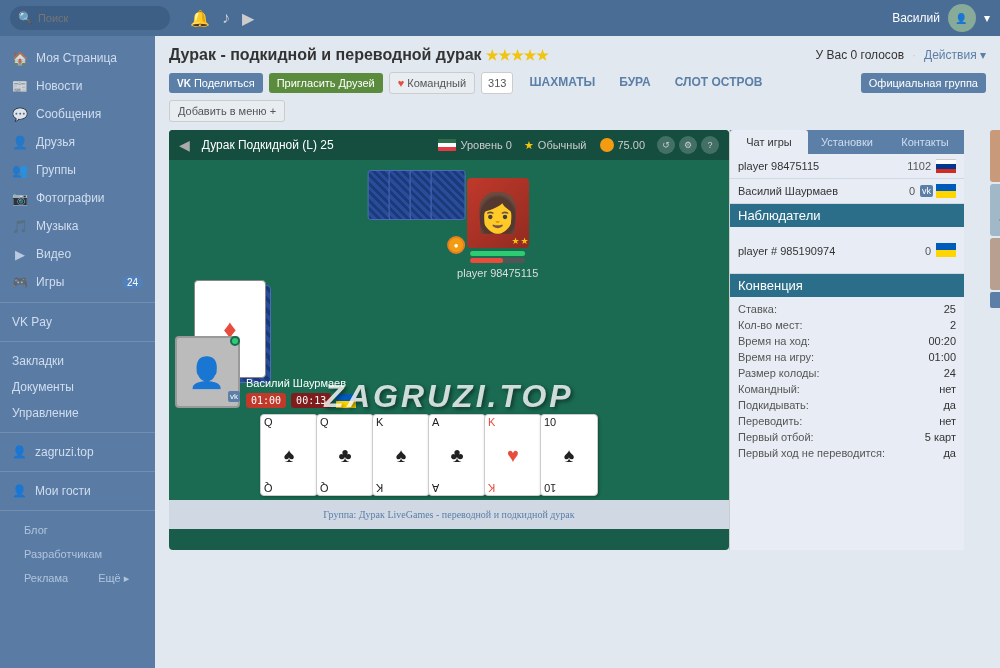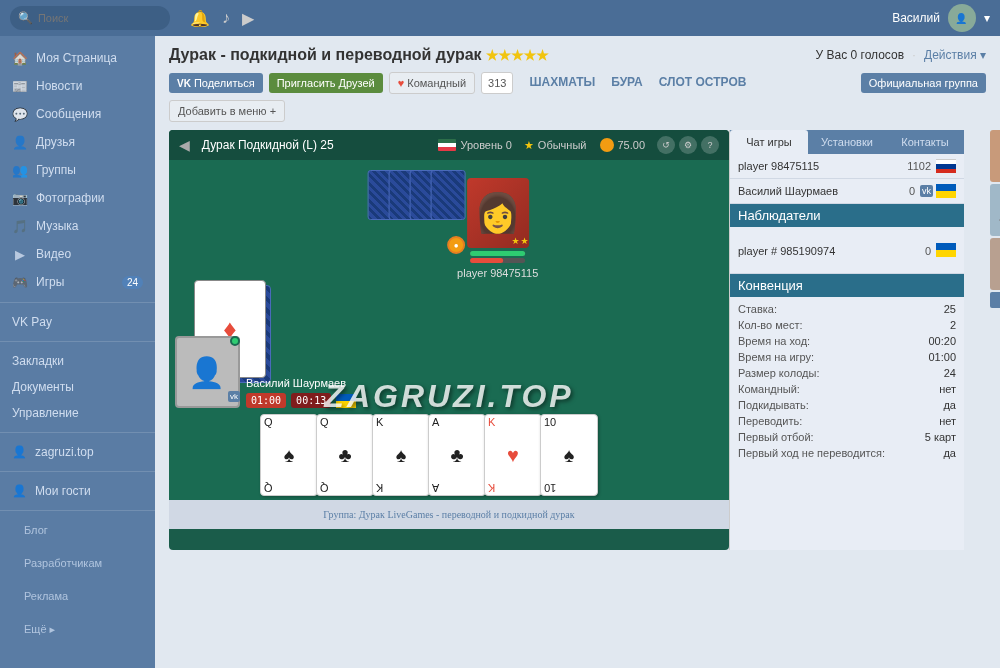--- a/index.html
+++ b/index.html
@@ -34,21 +34,21 @@
     .page-actions .votes { color: #333; }
     .page-actions .action-btn { color: #5b7fa6; cursor: pointer; }
 
     
     .toolbar { display: flex; align-items: center; gap: 6px; margin-bottom: 8px; flex-wrap: wrap; }
     .btn-vk { background: #5b7fa6; color: #fff; border: none; border-radius: 3px; padding: 4px 8px; font-size: 11px; cursor: pointer; display: flex; align-items: center; gap: 3px; }
     .btn-invite { background: #5b8c3e; color: #fff; border: none; border-radius: 3px; padding: 4px 8px; font-size: 11px; cursor: pointer; }
     .btn-like { background: #e8edf2; color: #555; border: 1px solid #ccc; border-radius: 3px; padding: 4px 8px; font-size: 11px; cursor: pointer; display: flex; align-items: center; gap: 3px; }
     .btn-like .heart { color: #e74c3c; }
     .like-count { background: #fff; border: 1px solid #ccc; border-radius: 3px; padding: 4px 6px; font-size: 11px; color: #555; }
-    .nav-links { display: flex; gap: 16px; margin-left: 10px; }
+    .nav-links { display: flex; gap: 24px; margin-left: 10px; }
     .nav-link { color: #5b7fa6; font-size: 12px; font-weight: bold; cursor: pointer; text-decoration: none; border-bottom: 2px solid transparent; }
     .btn-official { background: #5b7fa6; color: #fff; border: none; border-radius: 3px; padding: 4px 8px; font-size: 11px; cursor: pointer; margin-left: auto; }
     .btn-addmenu { background: #e8edf2; color: #555; border: 1px solid #ccc; border-radius: 3px; padding: 4px 8px; font-size: 11px; cursor: pointer; }
 
     
     .game-frame { background: #1a5c4a; border-radius: 4px; width: 560px; min-height: 420px; position: relative; overflow: hidden; flex-shrink: 0; }
 
     
     .game-header { background: #154d3e; padding: 6px 10px; display: flex; align-items: center; gap: 8px; color: #ccc; font-size: 11px; }
     .game-header .back-btn { color: #aaa; cursor: pointer; font-size: 14px; margin-right: 4px; }
@@ -174,21 +174,21 @@
     <div class="sidebar-item">
       <span>👤</span>
       <span>zagruzi.top</span>
     </div>
     <div class="sidebar-divider"></div>
     <div class="sidebar-item">
       <span>👤</span>
       <span>Мои гости</span>
     </div>
     <div class="sidebar-divider"></div>
-    <div style="display:flex; gap:15px; padding:4px 12px; flex-wrap:wrap;">
+    <div style="display:flex; gap:6px; padding:4px 12px; flex-wrap:wrap;">
       <span class="sidebar-sub">Блог</span>
       <span class="sidebar-sub">Разработчикам</span>
       <span class="sidebar-sub">Реклама</span>
       <span class="sidebar-sub">Ещё ▸</span>
     </div>
   </div>
 
   <div class="content">
 
     <div class="page-header">

